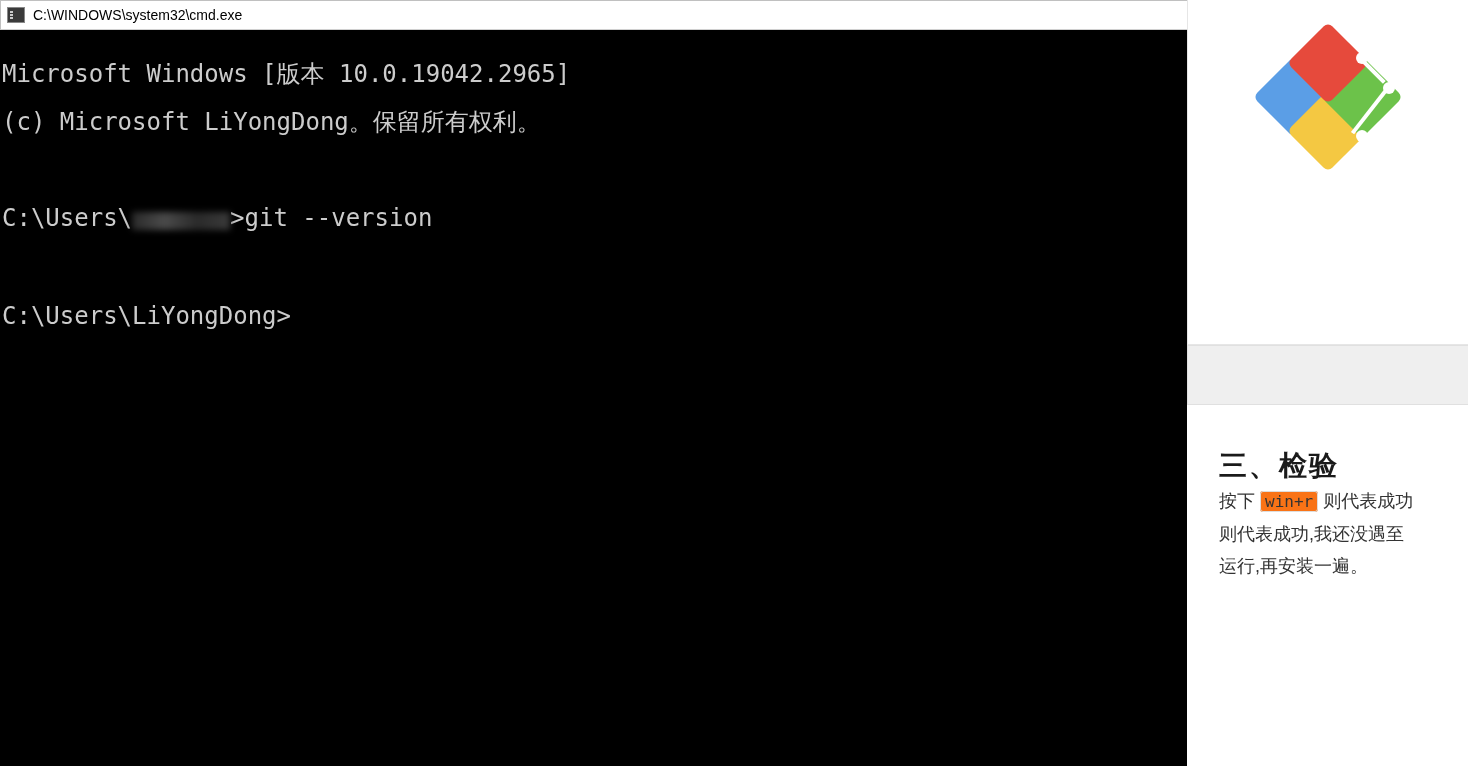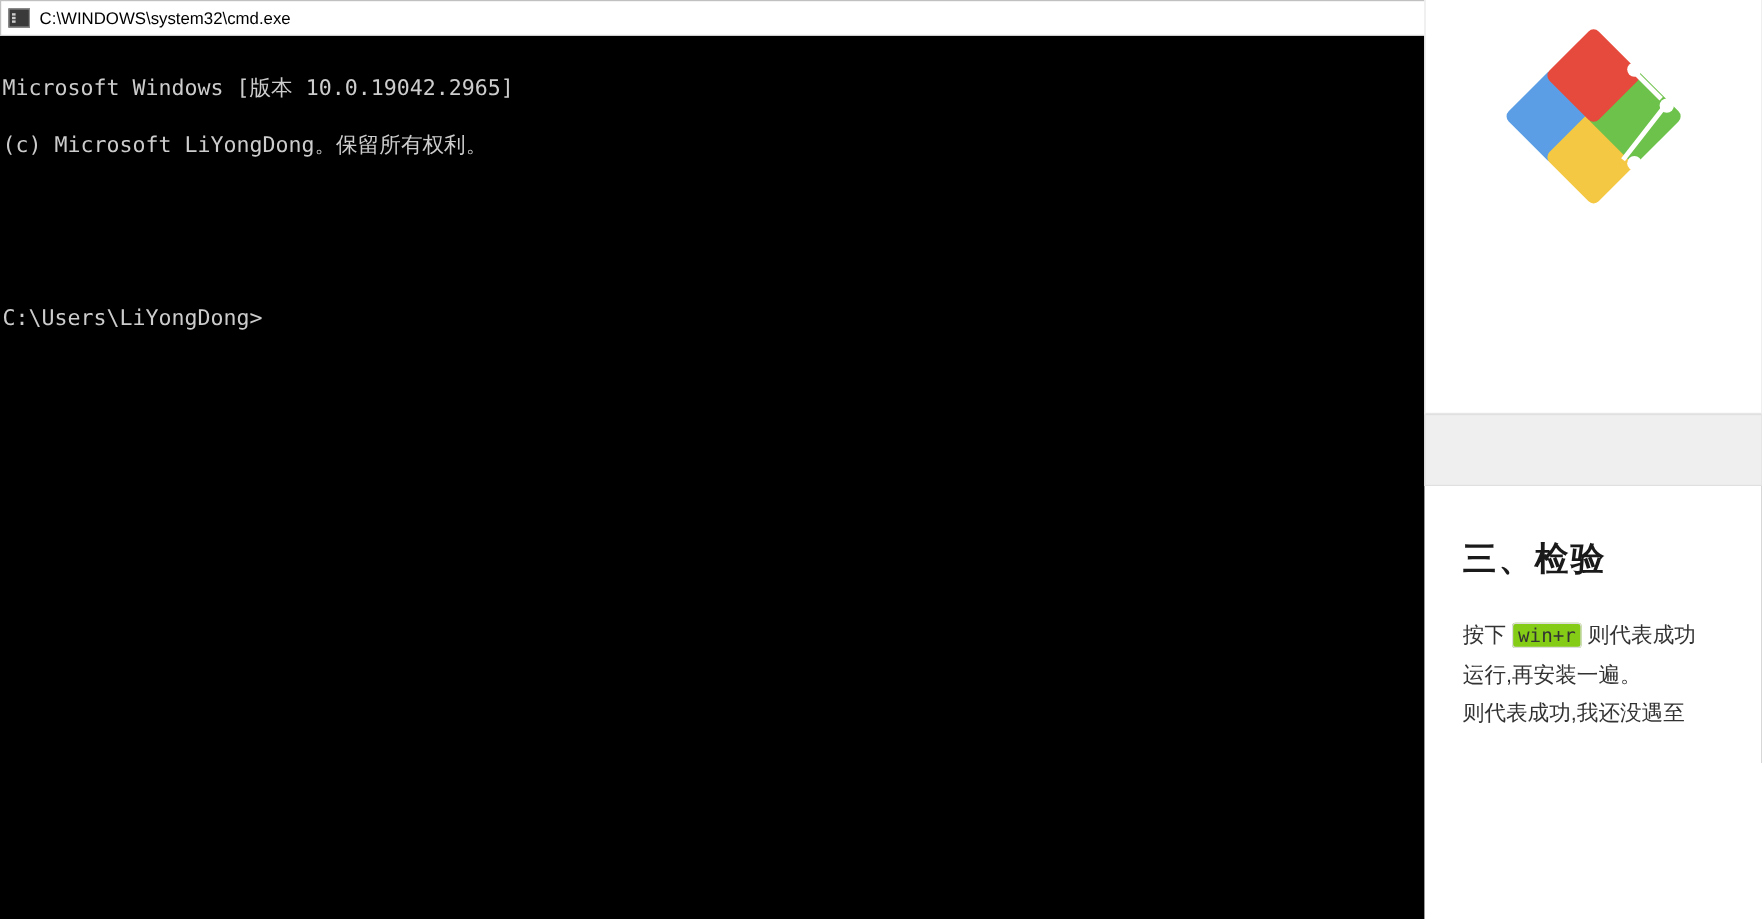--- a/index.html
+++ b/index.html
@@ -58,21 +58,21 @@
     .titlebar-text {
       font-size: 14px;
       color: #000;
       font-family: "Segoe UI", sans-serif;
     }
     .terminal-body {
       flex: 1;
       background: #000000;
       color: #cccccc;
       font-family: "NSimSun", "SimSun", "Consolas", monospace;
-      font-size: 18px;
+      font-size: 24px;
       line-height: 24px;
       padding: 8px 2px 2px 2px;
       white-space: pre;
       overflow: hidden;
     }
     .terminal-line {
       display: block;
     }
     .redacted {
       display: inline-block;
@@ -159,49 +159,49 @@
       border: 1px solid #e0e0e0;
       border-right: none;
     }
     .article-section {
       padding: 42px 0 0 32px;
     }
     .article-heading {
       font-size: 28px;
       font-weight: bold;
       color: #1a1a1a;
-      margin-bottom: 28px;
       letter-spacing: 2px;
     }
     .article-body {
       font-size: 18px;
       line-height: 32px;
       color: #333;
     }
     .kbd {
-      background: #84cc16;
+      background: #f97316;
       border: 1px solid #ddd;
       border-radius: 3px;
       padding: 0 4px;
       font-family: Consolas, monospace;
       font-size: 16px;
     }
   </style>
 </head>
 <body>
 
 <div class="cmd-window">
   <div class="titlebar">
     <div class="titlebar-icon"></div>
     <span class="titlebar-text">C:\WINDOWS\system32\cmd.exe</span>
   </div>
   <div class="terminal-body">
 <span class="terminal-line">Microsoft Windows [版本 10.0.19042.2965]</span>
 <span class="terminal-line">(c) Microsoft LiYongDong。保留所有权利。</span>
 <span class="terminal-line"> </span>
+<span class="terminal-line"><span>C:\Users\</span><span class="redacted"></span><span>&gt;git --version</span></span>
 <span class="terminal-line"> </span>
 <span class="terminal-line">C:\Users\LiYongDong&gt;</span>
   </div>
 </div>
 
 <div class="right-panel">
   <div class="logo-section">
     <div class="git-logo">
       <div class="diamond d-blue"></div>
       <div class="diamond d-yellow"></div>
@@ -212,17 +212,17 @@
       <div class="dot dot3"></div>
       <div class="conn-line cl1"></div>
       <div class="conn-line cl2"></div>
     </div>
   </div>
   <div class="grey-bar"></div>
   <div class="article-section">
     <h2 class="article-heading">三、检验</h2>
     <div class="article-body">
       <div><span>按下 </span><span class="kbd">win+r</span><span> 则代表成功</span></div>
+      <div>则代表成功,我还没遇至</div>
       <div>运行,再安装一遍。</div>
-      <div>则代表成功,我还没遇至</div>
     </div>
   </div>
 </div>
 
 </body></html>

